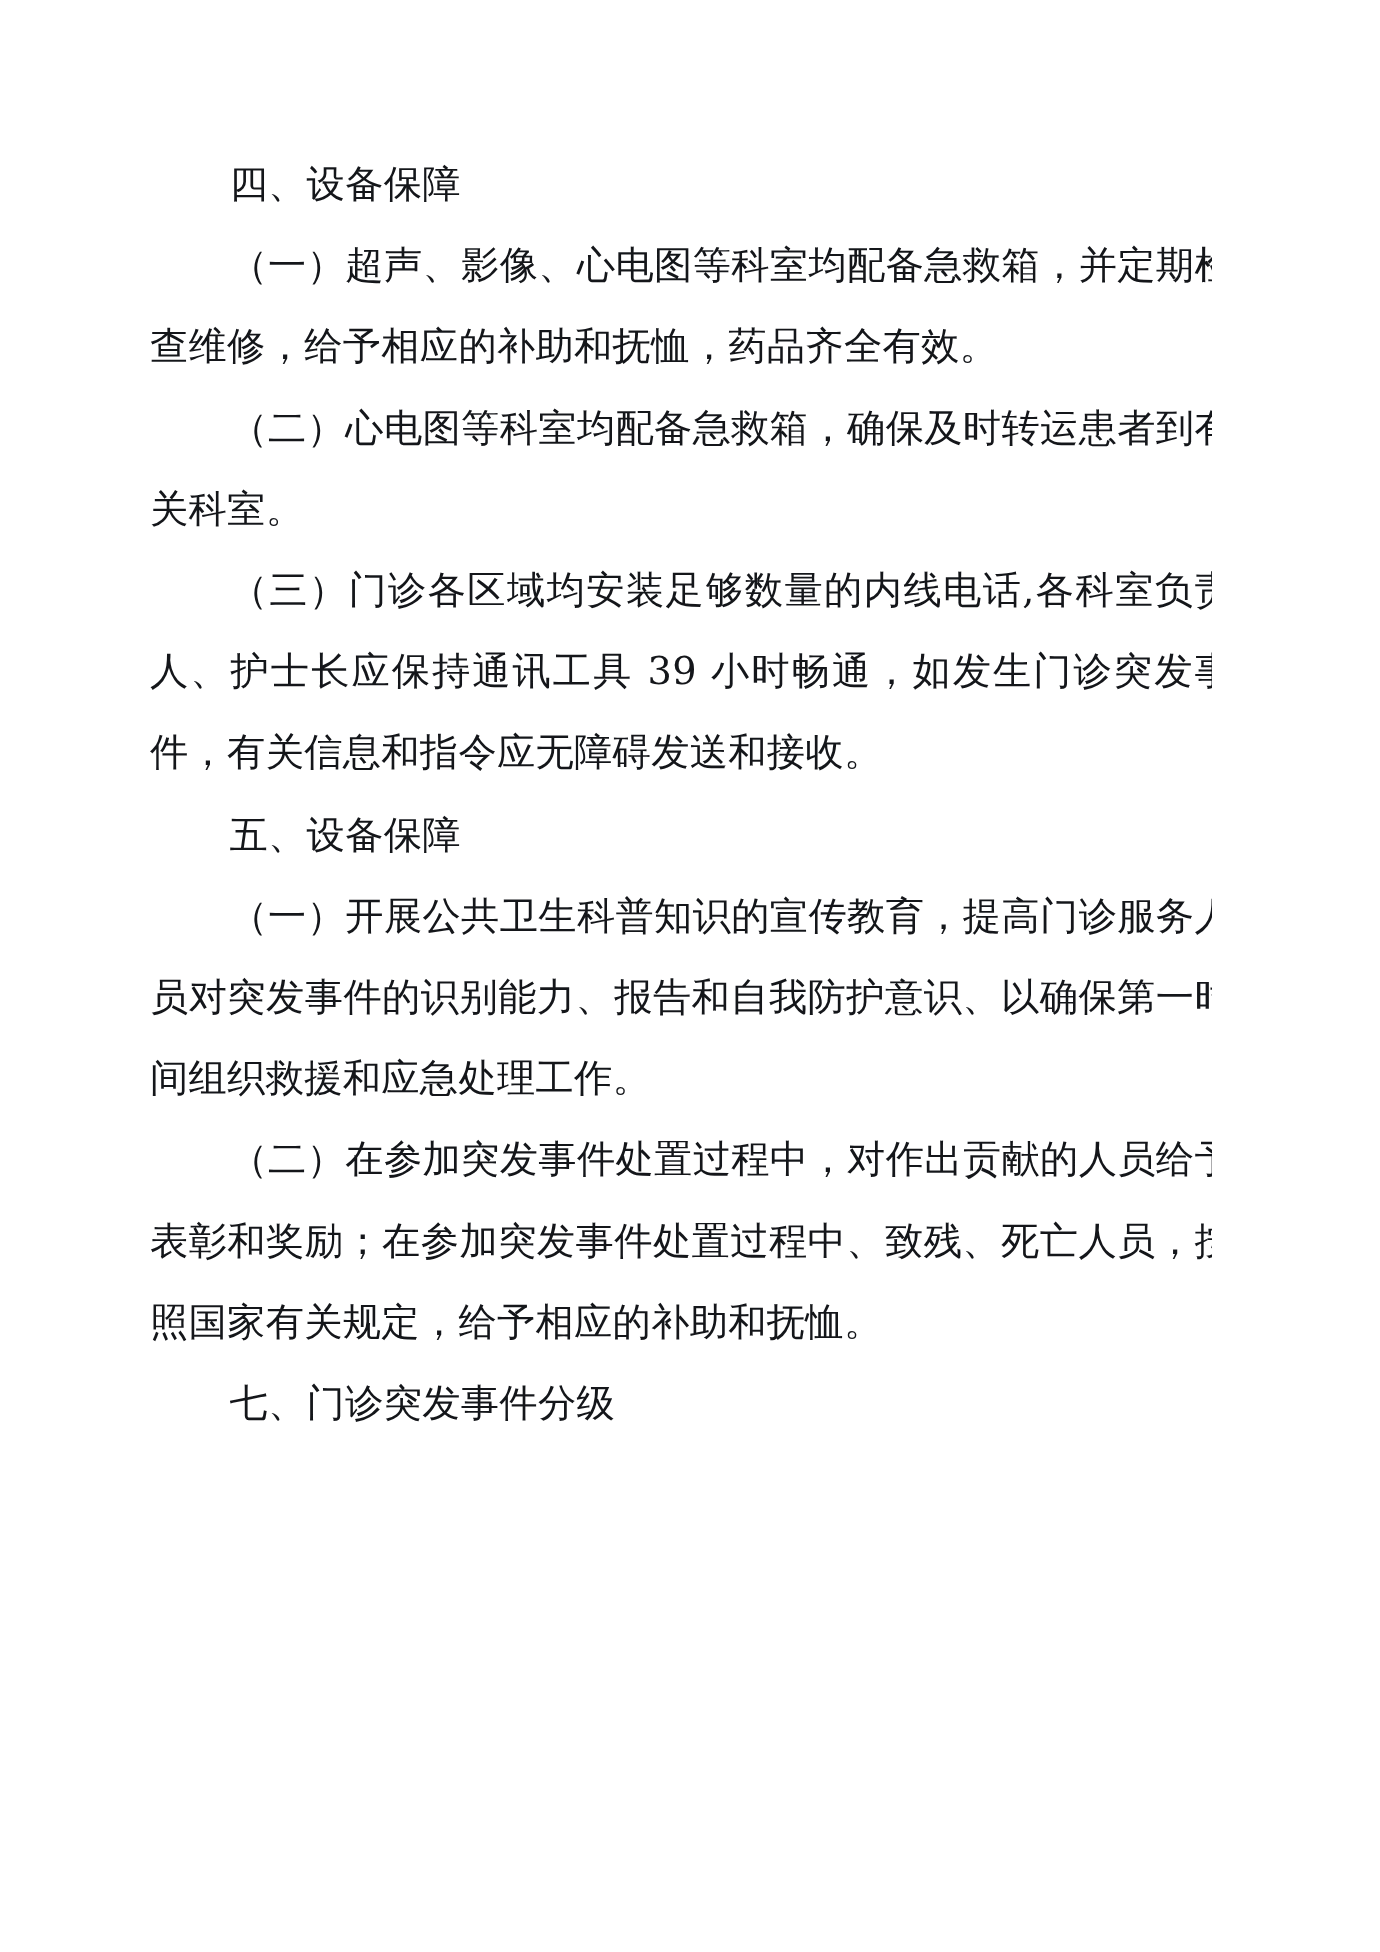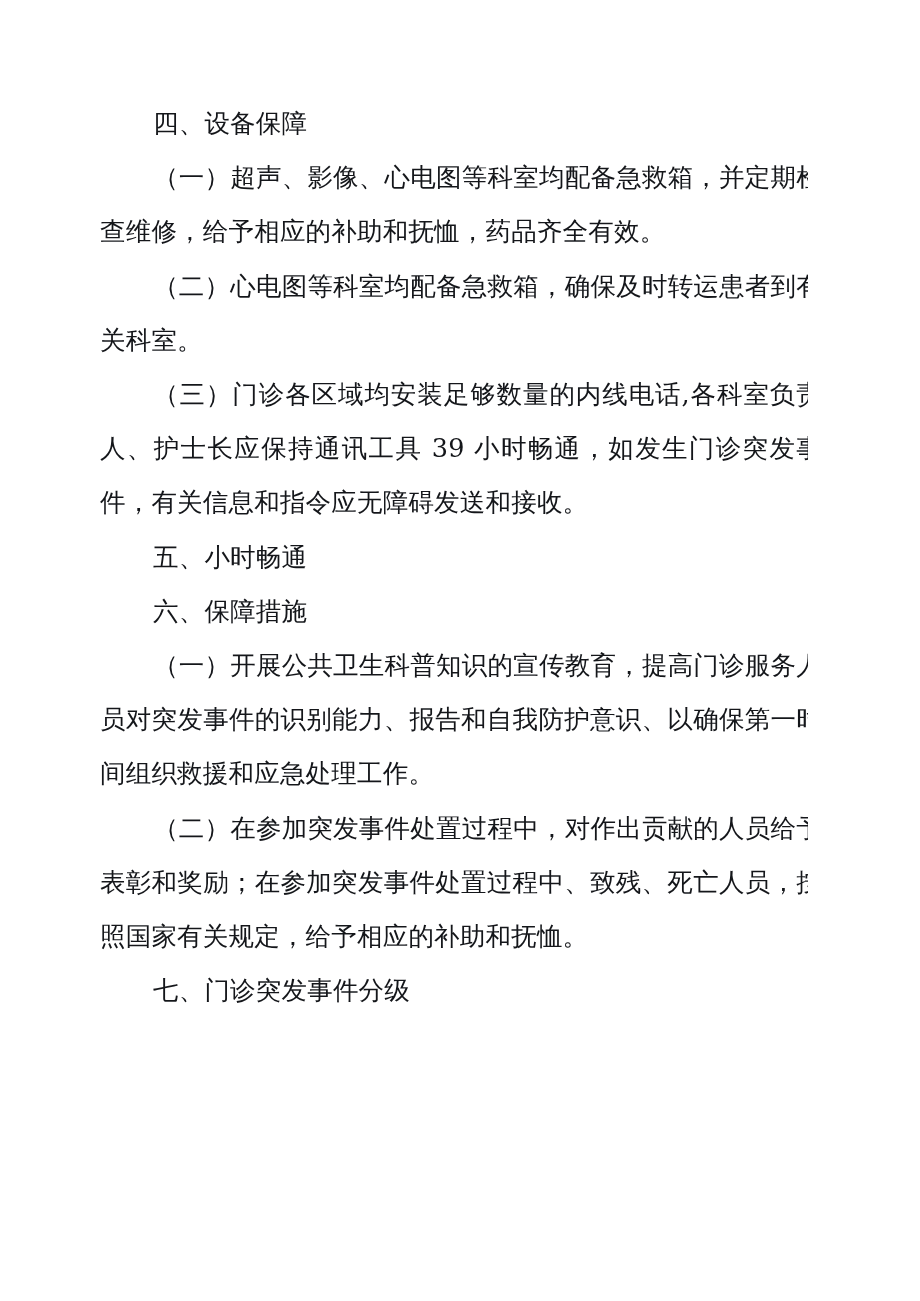--- a/index.html
+++ b/index.html
@@ -55,24 +55,23 @@
   <div class="doc-body">
 
     <p class="para heading">四、设备保障</p>
 
     <p class="para indent">（一）超声、影像、心电图等科室均配备急救箱，并定期检查维修，给予相应的补助和抚恤，药品齐全有效。</p>
 
     <p class="para indent">（二）心电图等科室均配备急救箱，确保及时转运患者到有关科室。</p>
 
     <p class="para indent">（三）门诊各区域均安装足够数量的内线电话,各科室负责人、护士长应保持通讯工具 39 小时畅通，如发生门诊突发事件，有关信息和指令应无障碍发送和接收。</p>
 
-    <p class="para heading">五、小时畅通</p>
+    <p class="para heading">五、设备保障</p>
 
 
-    <p class="para heading">六、保障措施</p>
 
     <p class="para indent">（一）开展公共卫生科普知识的宣传教育，提高门诊服务人员对突发事件的识别能力、报告和自我防护意识、以确保第一时间组织救援和应急处理工作。</p>
 
     <p class="para indent">（二）在参加突发事件处置过程中，对作出贡献的人员给予表彰和奖励；在参加突发事件处置过程中、致残、死亡人员，按照国家有关规定，给予相应的补助和抚恤。</p>
 
 
     <p class="para heading">七、门诊突发事件分级</p>
 
   </div>
 </div>

